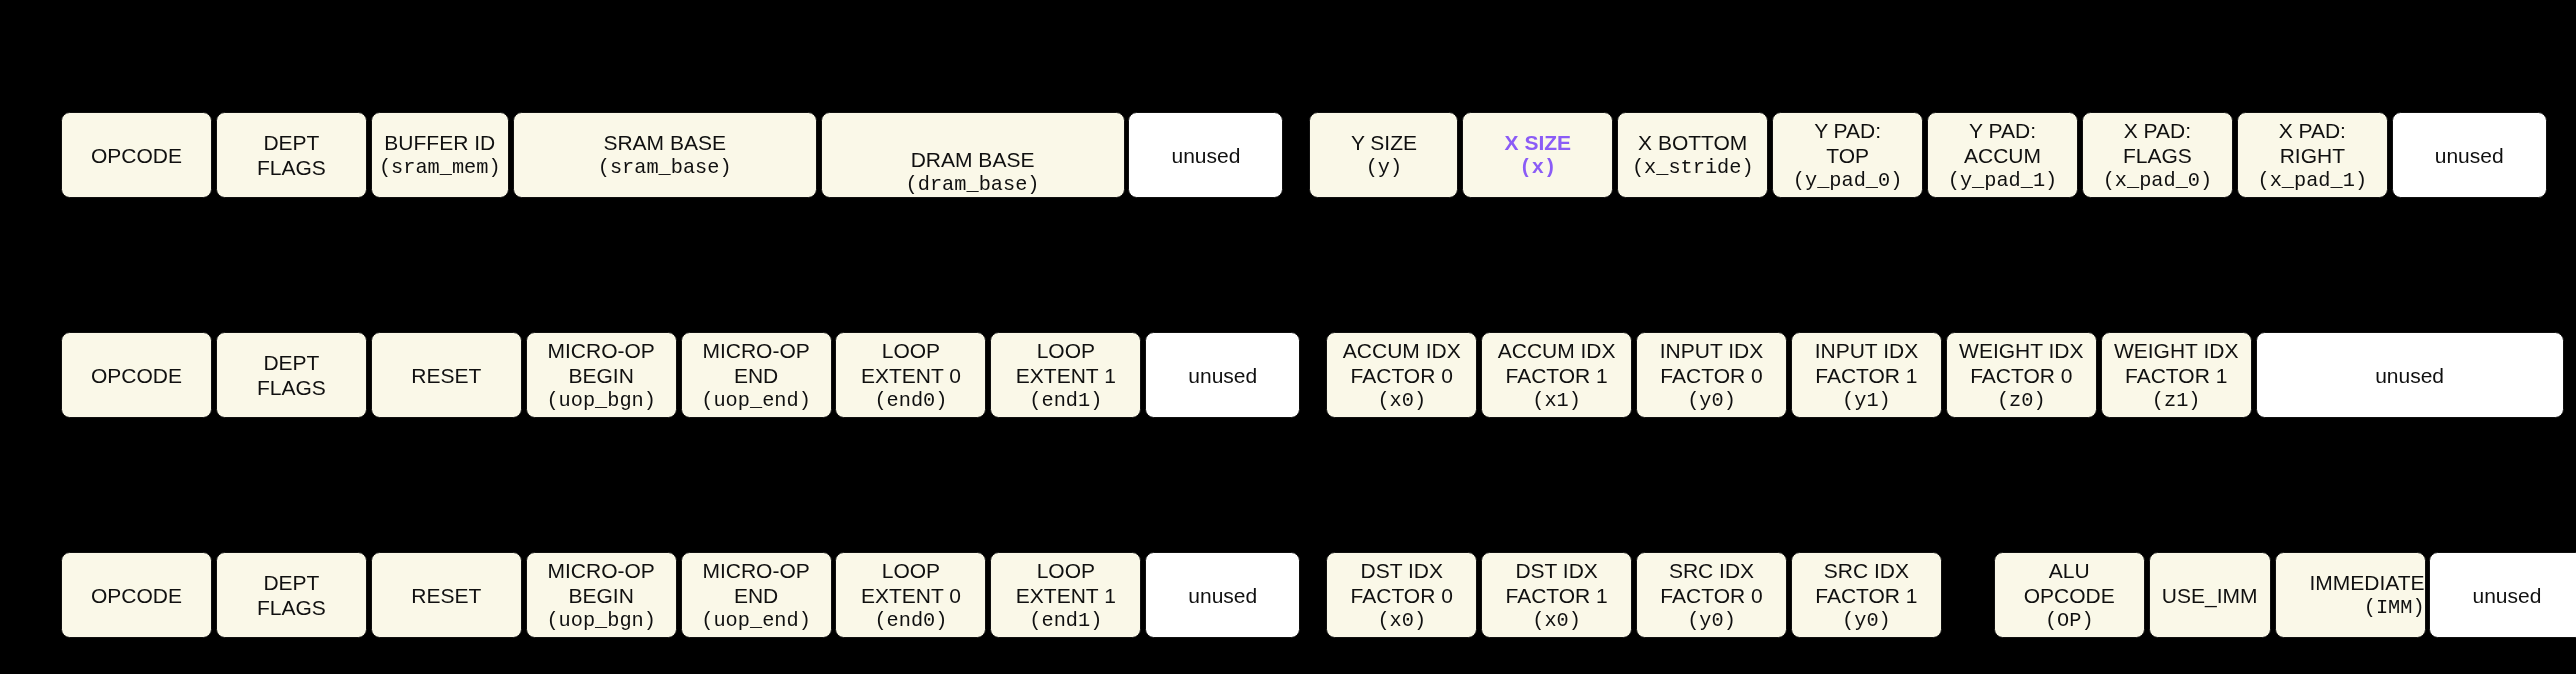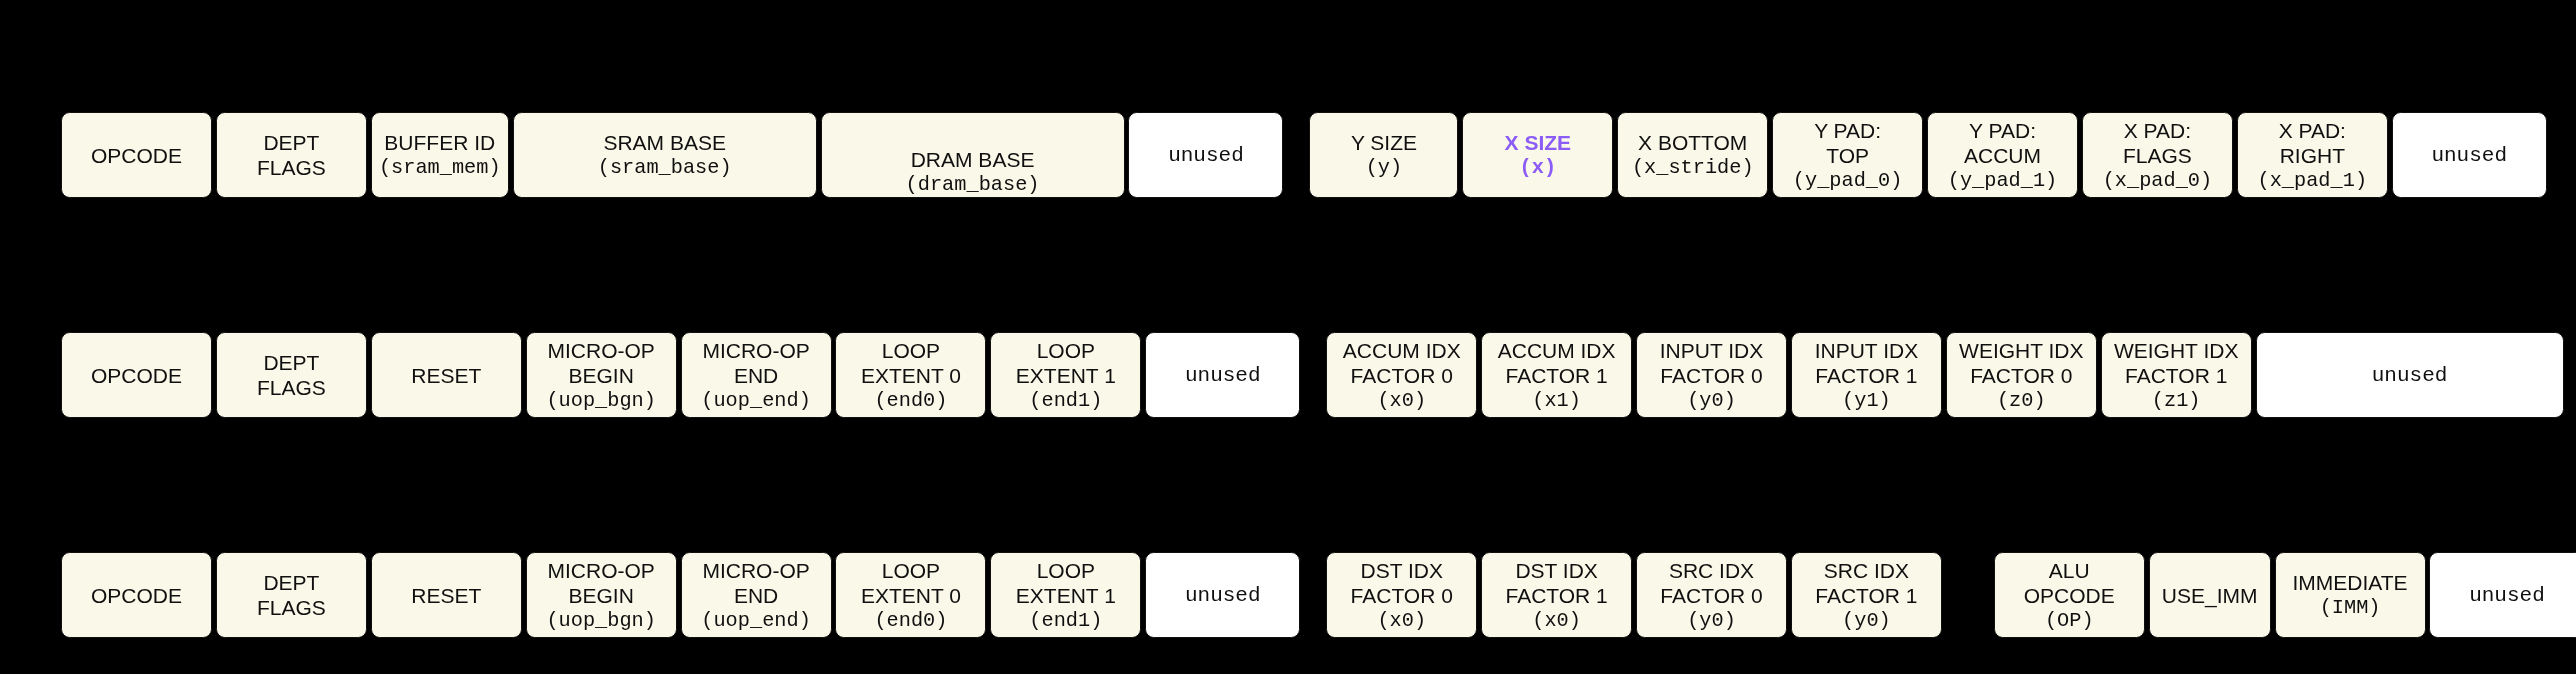--- a/index.html
+++ b/index.html
@@ -33,21 +33,20 @@
     border-radius: 8.7px;
     display: flex;
     flex-direction: column;
     align-items: center;
     justify-content: center;
     color: #101010;
     flex: 0 0 auto;
   }
   .box.unused {
     background: #FFFFFF;
-    font-family: Liberation Mono, monospace;
   }
   .label span {
     display: block;
     text-align: center;
     font-size: 21px;
     line-height: 25px;
     white-space: nowrap;
   }
   .sub {
     font-family: "Liberation Mono", monospace;
@@ -340,21 +339,21 @@
             <span>ALU</span>
             <span>OPCODE</span>
           </div>
           <div class="sub">(OP)</div>
         </div>
         <div class="box" style="width: 122px; background: rgb(250, 248, 232); border-color: rgb(16, 16, 16); color: rgb(16, 16, 16);">
           <div class="label">
             <span>USE_IMM</span>
           </div>
         </div>
-        <div class="box" style="width: 151px; background: rgb(250, 248, 232); border-color: rgb(16, 16, 16); color: rgb(16, 16, 16);">
+        <div class="box" style="width: 151px; background: rgb(250, 248, 232); border-color: rgb(16, 16, 16); color: rgb(16, 16, 16); align-items: flex-end;">
           <div class="label">
             <span>IMMEDIATE</span>
           </div>
           <div class="sub">(IMM)</div>
         </div>
         <div class="box unused" style="width: 155px; background: rgb(255, 255, 255); border-color: rgb(16, 16, 16); color: rgb(16, 16, 16);">
           <div class="label">
             <span>unused</span>
           </div>
         </div>

